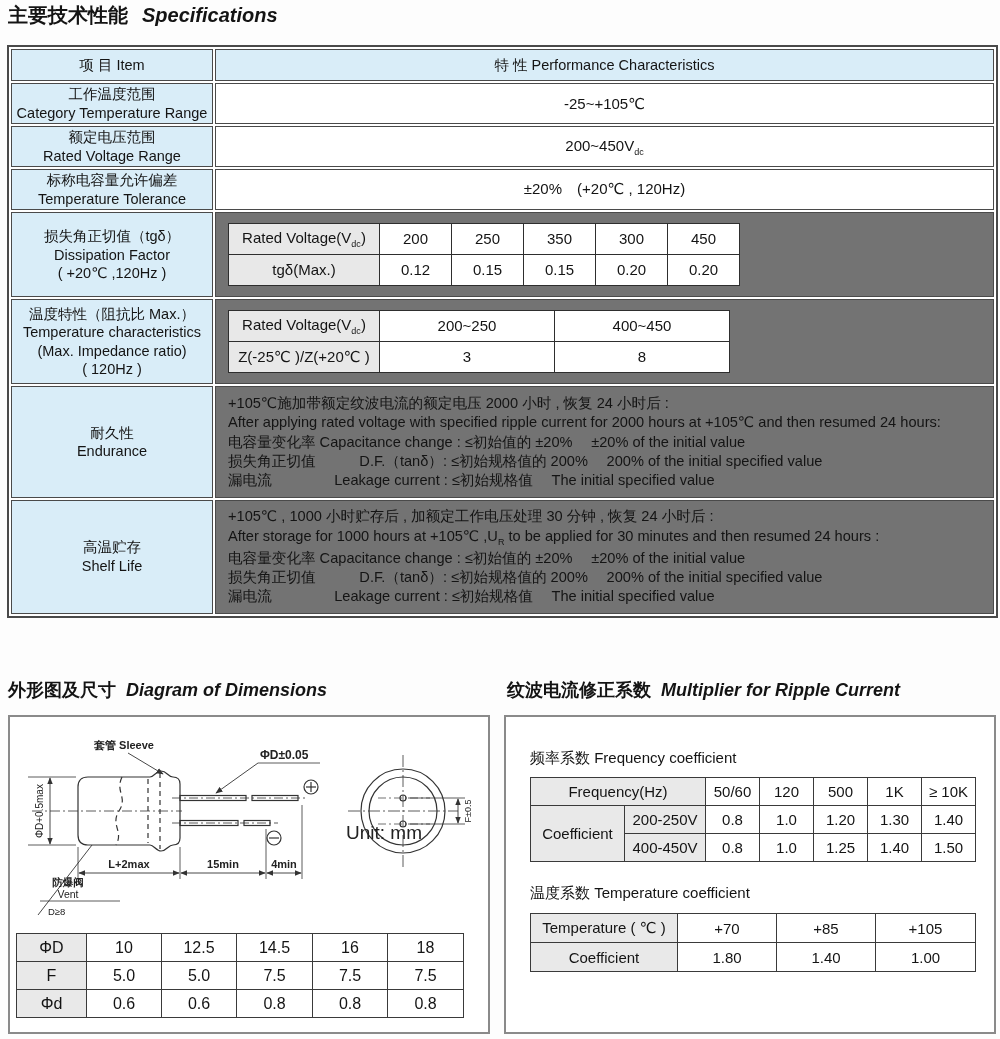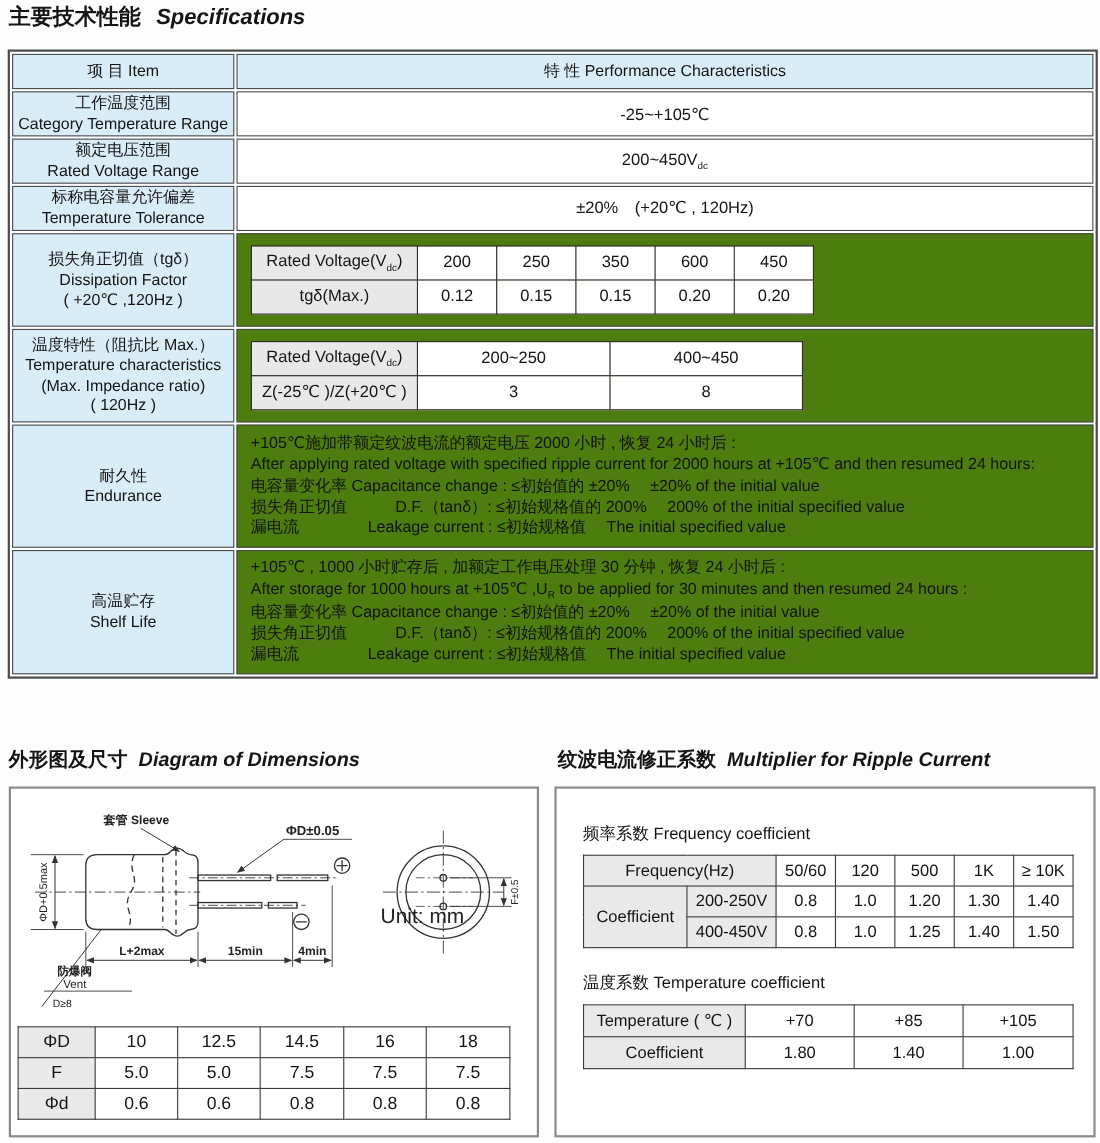--- a/index.html
+++ b/index.html
@@ -12,21 +12,21 @@
   .doc-title{position:absolute;left:8px;top:2px;font-size:20px;font-weight:bold;white-space:nowrap;}
   .doc-title .en{font-style:italic;margin-left:14px;}
   .sec-title{position:absolute;font-size:18px;font-weight:bold;white-space:nowrap;}
   .sec-title .en{font-style:italic;margin-left:10px;}
   
   .spec-wrap{position:absolute;left:7px;top:45px;width:987px;border:2px solid #4a4a4a;background:#fff;}
   table.spec{width:100%;border-collapse:separate;border-spacing:2px;table-layout:fixed;}
   table.spec td{border:1px solid #4a4a4a;vertical-align:middle;}
   td.lbl{background:#d9edf8;text-align:center;font-size:14.5px;line-height:1.28;width:200px;}
   td.val{text-align:center;font-size:15px;background:#fff;}
-  td.valL{text-align:left;font-size:14.6px;background:#4d7c0f;padding:6px 8px 6px 12px;line-height:1.33;}
+  td.valL{text-align:left;font-size:14.6px;background:#737373;padding:6px 8px 6px 12px;line-height:1.33;}
   .pre{white-space:pre-wrap;}
   sub{font-size:9px;}
   
   table.nested{border-collapse:collapse;margin:10px 0 10px 12px;}
   table.nested td{border:1px solid #2e2e2e;text-align:center;font-size:15px;height:28px;background:#fff;}
   table.nested td.hd{background:#e8e8e8;}
   
   .dim-box{position:absolute;left:8px;top:715px;width:478px;height:315px;border:2px solid #8a8a8a;background:#fff;}
   .ripple-box{position:absolute;left:504px;top:715px;width:488px;height:315px;border:2px solid #8a8a8a;background:#fff;}
   .caption{position:absolute;left:24px;font-size:15px;white-space:nowrap;}
@@ -85,21 +85,21 @@
       <div>( +20℃ ,120Hz )</div>
     </td>
     <td class="valL" style="padding:0">
       <table class="nested">
         <tbody>
                 <tr>
           <td class="hd" style="width:148px"><span>Rated Voltage(V</span><sub>dc</sub><span>)</span></td>
           <td style="width:69px">200</td>
           <td style="width:69px">250</td>
           <td style="width:69px">350</td>
-          <td style="width:69px">600</td>
+          <td style="width:69px">300</td>
           <td style="width:69px">450</td>
         </tr>
         <tr>
           <td class="hd">tgδ(Max.)</td>
           <td>0.12</td>
           <td>0.15</td>
           <td>0.15</td>
           <td>0.20</td>
           <td>0.20</td>
         </tr>

